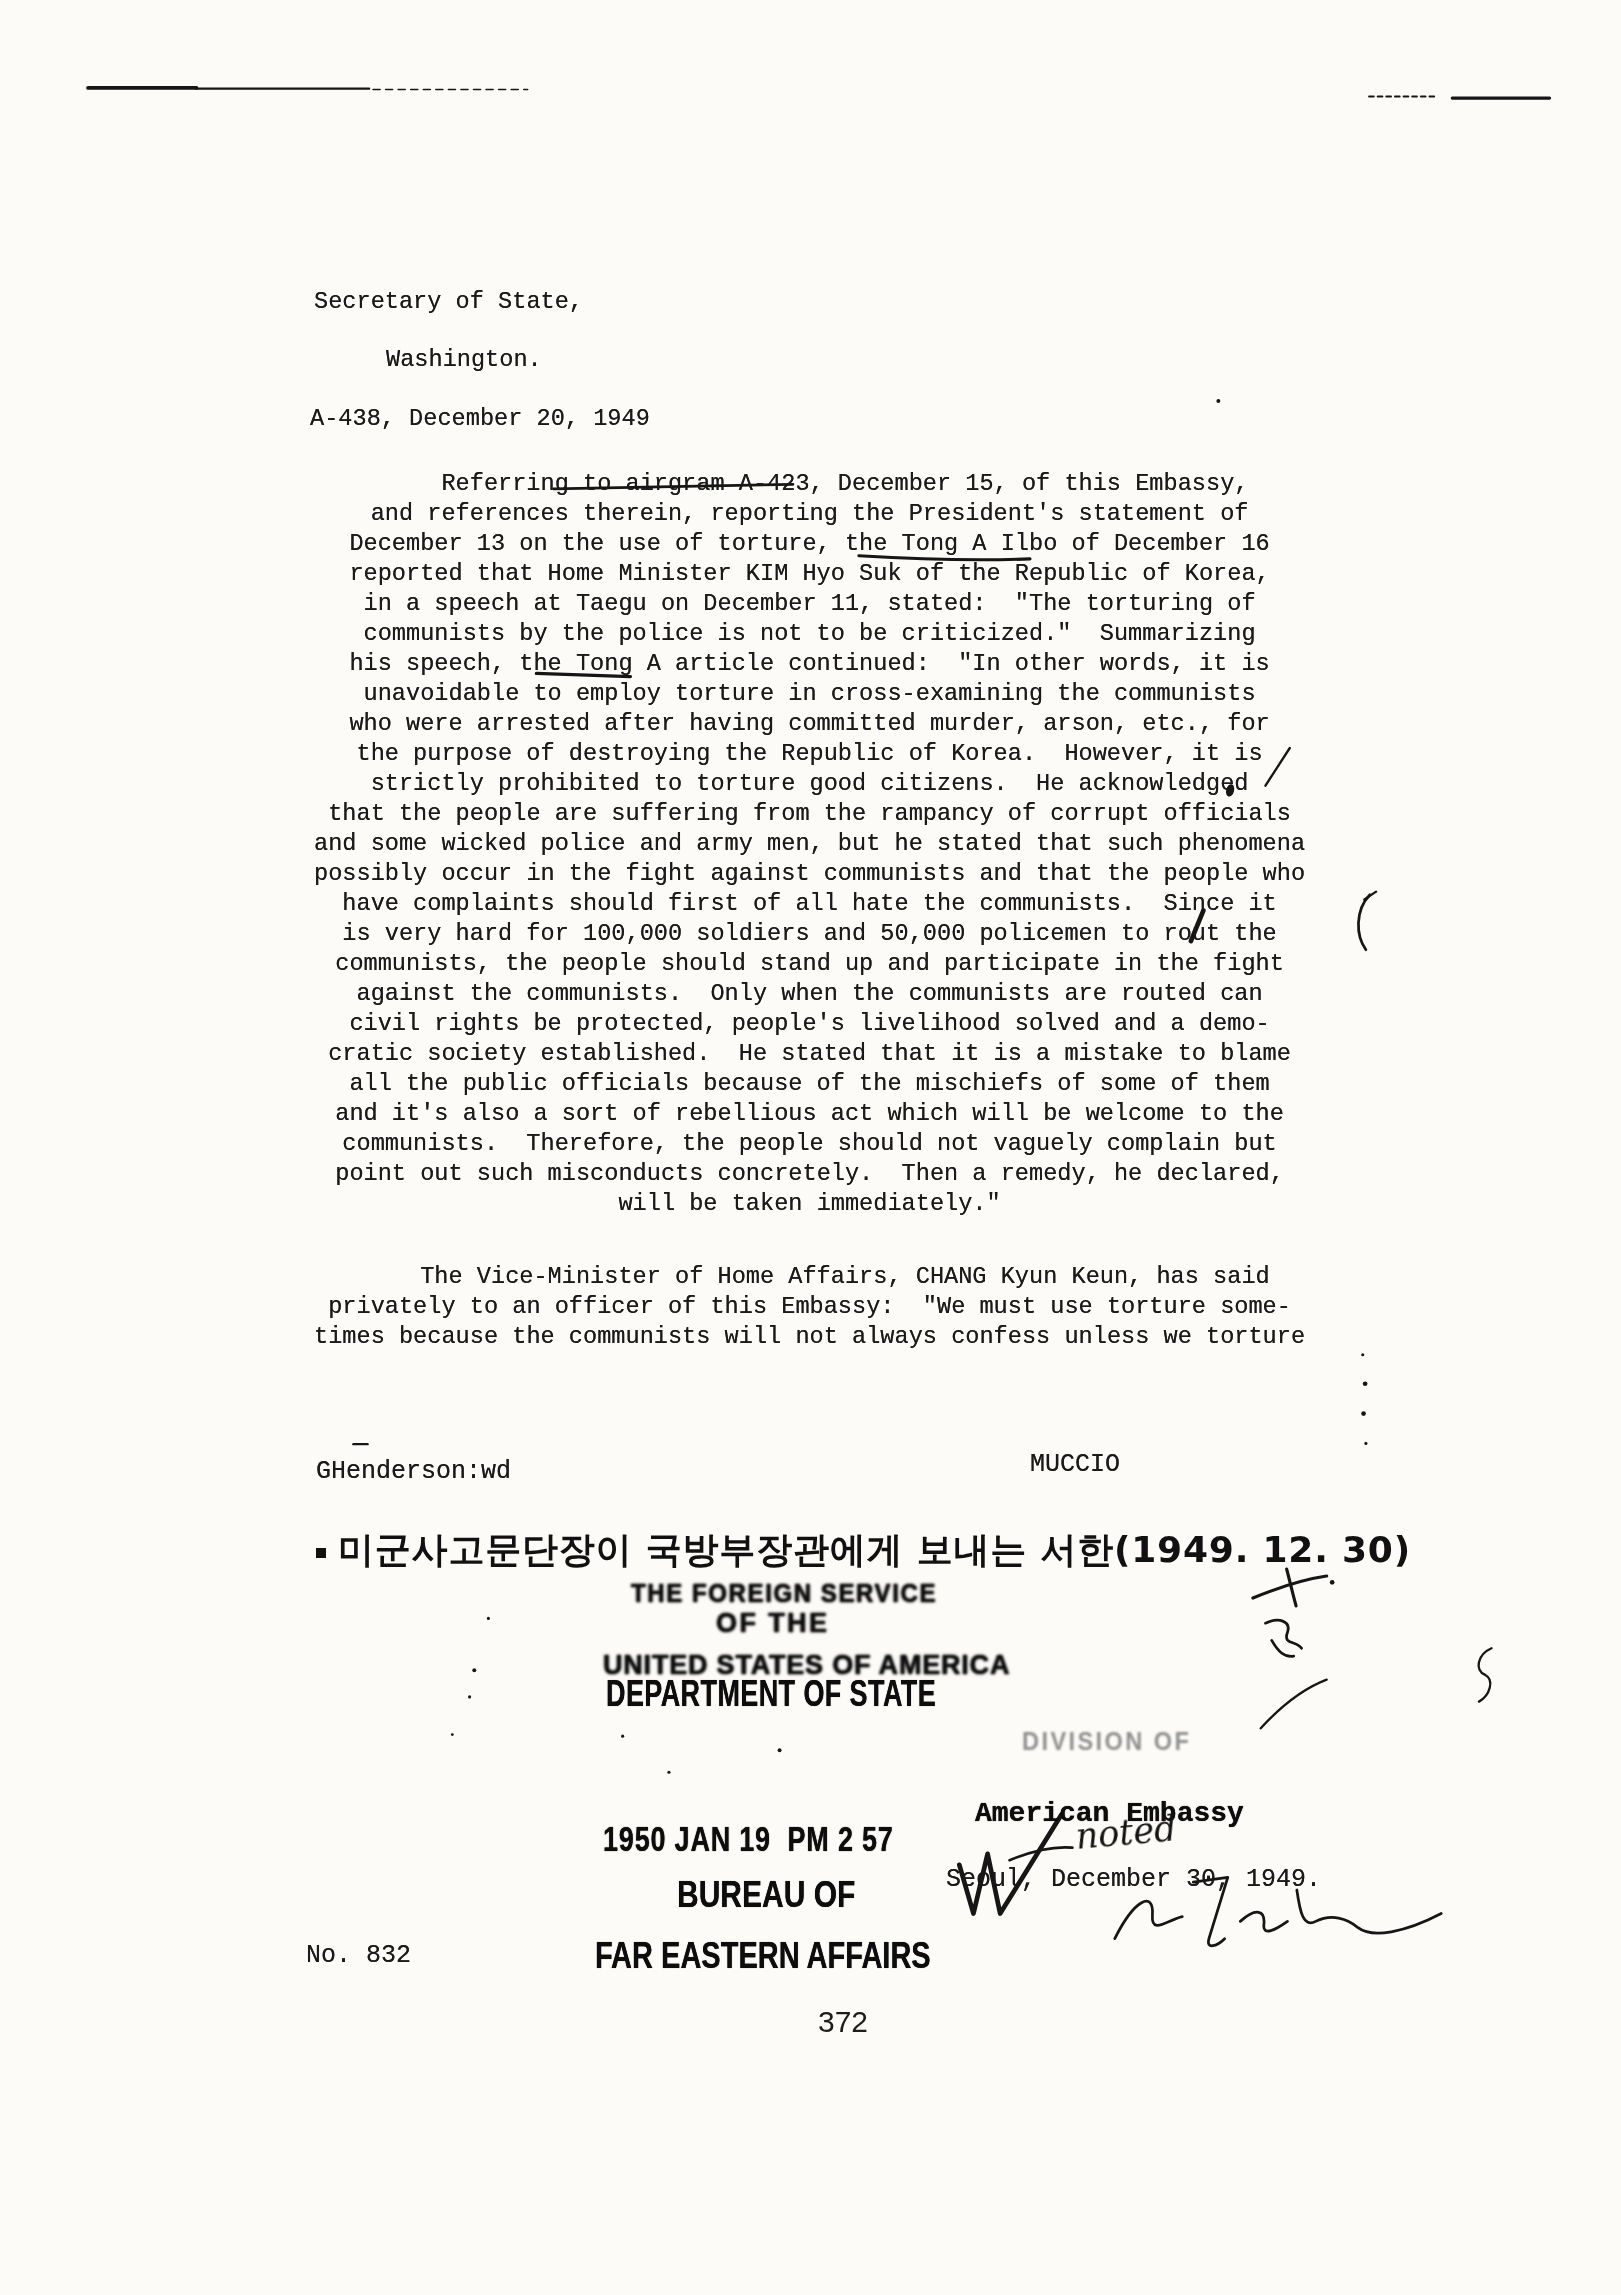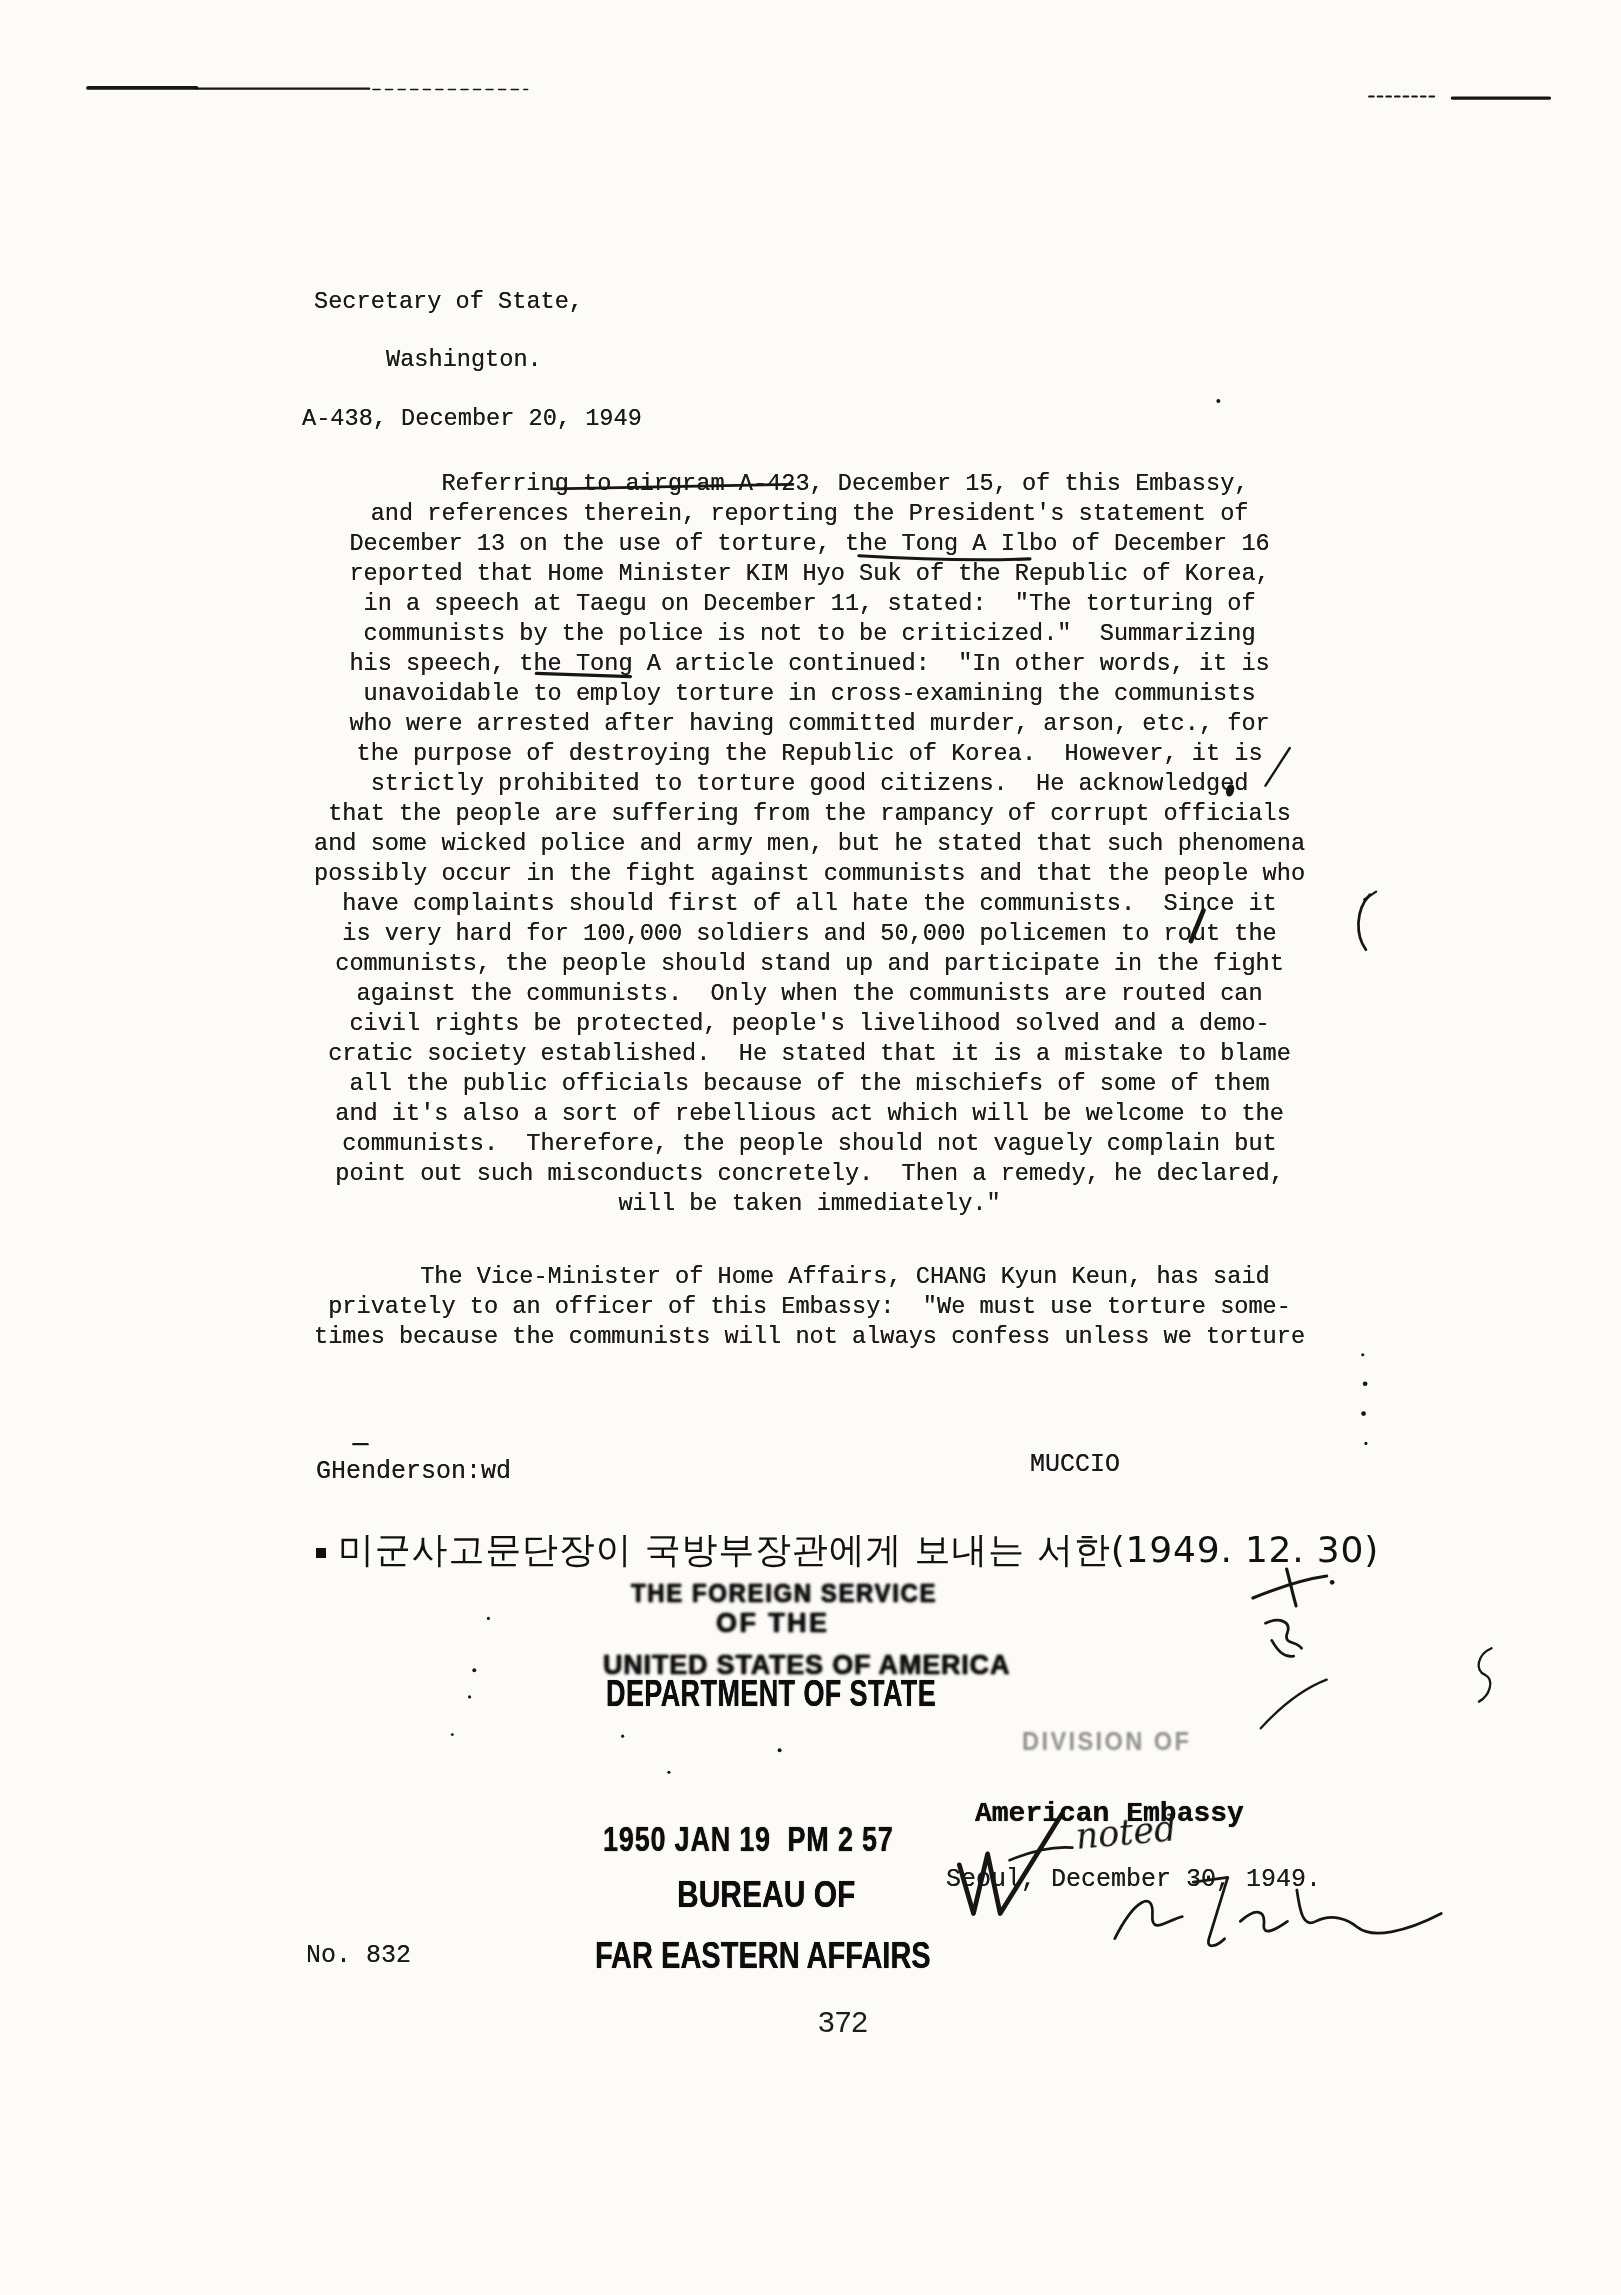--- a/index.html
+++ b/index.html
@@ -9,21 +9,21 @@
   .para div{height:30px;white-space:pre;}
   .stamp{position:absolute;font-family:"Liberation Sans",sans-serif;font-weight:700;color:#0d0d0d;
          white-space:pre;transform-origin:top left;}
   .smudge-heavy{filter:blur(1.1px);text-shadow:0 0 1.2px #000,0 0 2.4px rgba(0,0,0,.65);}
   .smudge-mid{filter:blur(0.6px);text-shadow:0 0 0.9px #000;}
   .smudge-light{filter:blur(0.4px);text-shadow:0 0 0.6px #000;}
   .mono-stamp{font-family:"Liberation Mono",monospace;margin-top:16px;}
   .faint{color:#8f8f8f;filter:blur(0.9px);}
   .hand{position:absolute;font-family:"DejaVu Serif",serif;font-style:italic;color:#141414;
         filter:blur(0.2px);transform-origin:top left;}
-  .korean{position:absolute;font-family:"DejaVu Sans",sans-serif;font-weight:400;color:#111;
+  .korean{position:absolute;font-family:"DejaVu Sans",sans-serif;font-weight:700;color:#111;
           font-size:36px;letter-spacing:0.8px;white-space:pre;}
   .kbullet{position:absolute;width:10.2px;height:10.2px;background:#111;}
   svg.marks{position:absolute;left:0;top:0;}
 </style>
 </head>
 <body>
 
 <div class="page">
 
   <svg class="marks" width="1622" height="2295" viewBox="0 0 2066 2924">
@@ -67,21 +67,21 @@
       <circle cx="598" cy="2162" r="2"></circle>
       <circle cx="576" cy="2210" r="1.8"></circle>
       <circle cx="793" cy="2212" r="2"></circle>
       <circle cx="993" cy="2230" r="2.5"></circle>
       <circle cx="852" cy="2258" r="2"></circle>
     </g>
   </svg>
 
   <div class="type" style="left:314px;top:287px">Secretary of State,</div>
   <div class="type" style="left:386px;top:345px">Washington.</div>
-  <div class="type" style="left:302px;top:404px">A-438, December 20, 1949</div>
+  <div class="type" style="left:310px;top:404px">A-438, December 20, 1949</div>
 
   <div class="type para" style="left:314px;top:469px"><div>     Referring to airgram A-423, December 15, of this Embassy,</div><div>and references therein, reporting the President's statement of</div><div>December 13 on the use of torture, the Tong A Ilbo of December 16</div><div>reported that Home Minister KIM Hyo Suk of the Republic of Korea,</div><div>in a speech at Taegu on December 11, stated:  "The torturing of</div><div>communists by the police is not to be criticized."  Summarizing</div><div>his speech, the Tong A article continued:  "In other words, it is</div><div>unavoidable to employ torture in cross-examining the communists</div><div>who were arrested after having committed murder, arson, etc., for</div><div>the purpose of destroying the Republic of Korea.  However, it is</div><div>strictly prohibited to torture good citizens.  He acknowledged</div><div>that the people are suffering from the rampancy of corrupt officials</div><div>and some wicked police and army men, but he stated that such phenomena</div><div>possibly occur in the fight against communists and that the people who</div><div>have complaints should first of all hate the communists.  Since it</div><div>is very hard for 100,000 soldiers and 50,000 policemen to rout the</div><div>communists, the people should stand up and participate in the fight</div><div>against the communists.  Only when the communists are routed can</div><div>civil rights be protected, people's livelihood solved and a demo-</div><div>cratic society established.  He stated that it is a mistake to blame</div><div>all the public officials because of the mischiefs of some of them</div><div>and it's also a sort of rebellious act which will be welcome to the</div><div>communists.  Therefore, the people should not vaguely complain but</div><div>point out such misconducts concretely.  Then a remedy, he declared,</div><div>will be taken immediately."</div></div>
   <div class="type para" style="left:314px;top:1262px"><div>     The Vice-Minister of Home Affairs, CHANG Kyun Keun, has said</div><div>privately to an officer of this Embassy:  "We must use torture some-</div><div>times because the communists will not always confess unless we torture</div></div>
 
   <div class="type" style="left:1030px;top:1450px;font-size:25px">MUCCIO</div>
   <div class="type" style="left:316px;top:1457px;font-size:25px">GHenderson:wd</div>
 
   <div class="kbullet" style="left:316px;top:1548px"></div>
   <div class="korean" style="left:338px;top:1526px">미군사고문단장이 국방부장관에게 보내는 서한(1949. 12. 30)</div>
 

